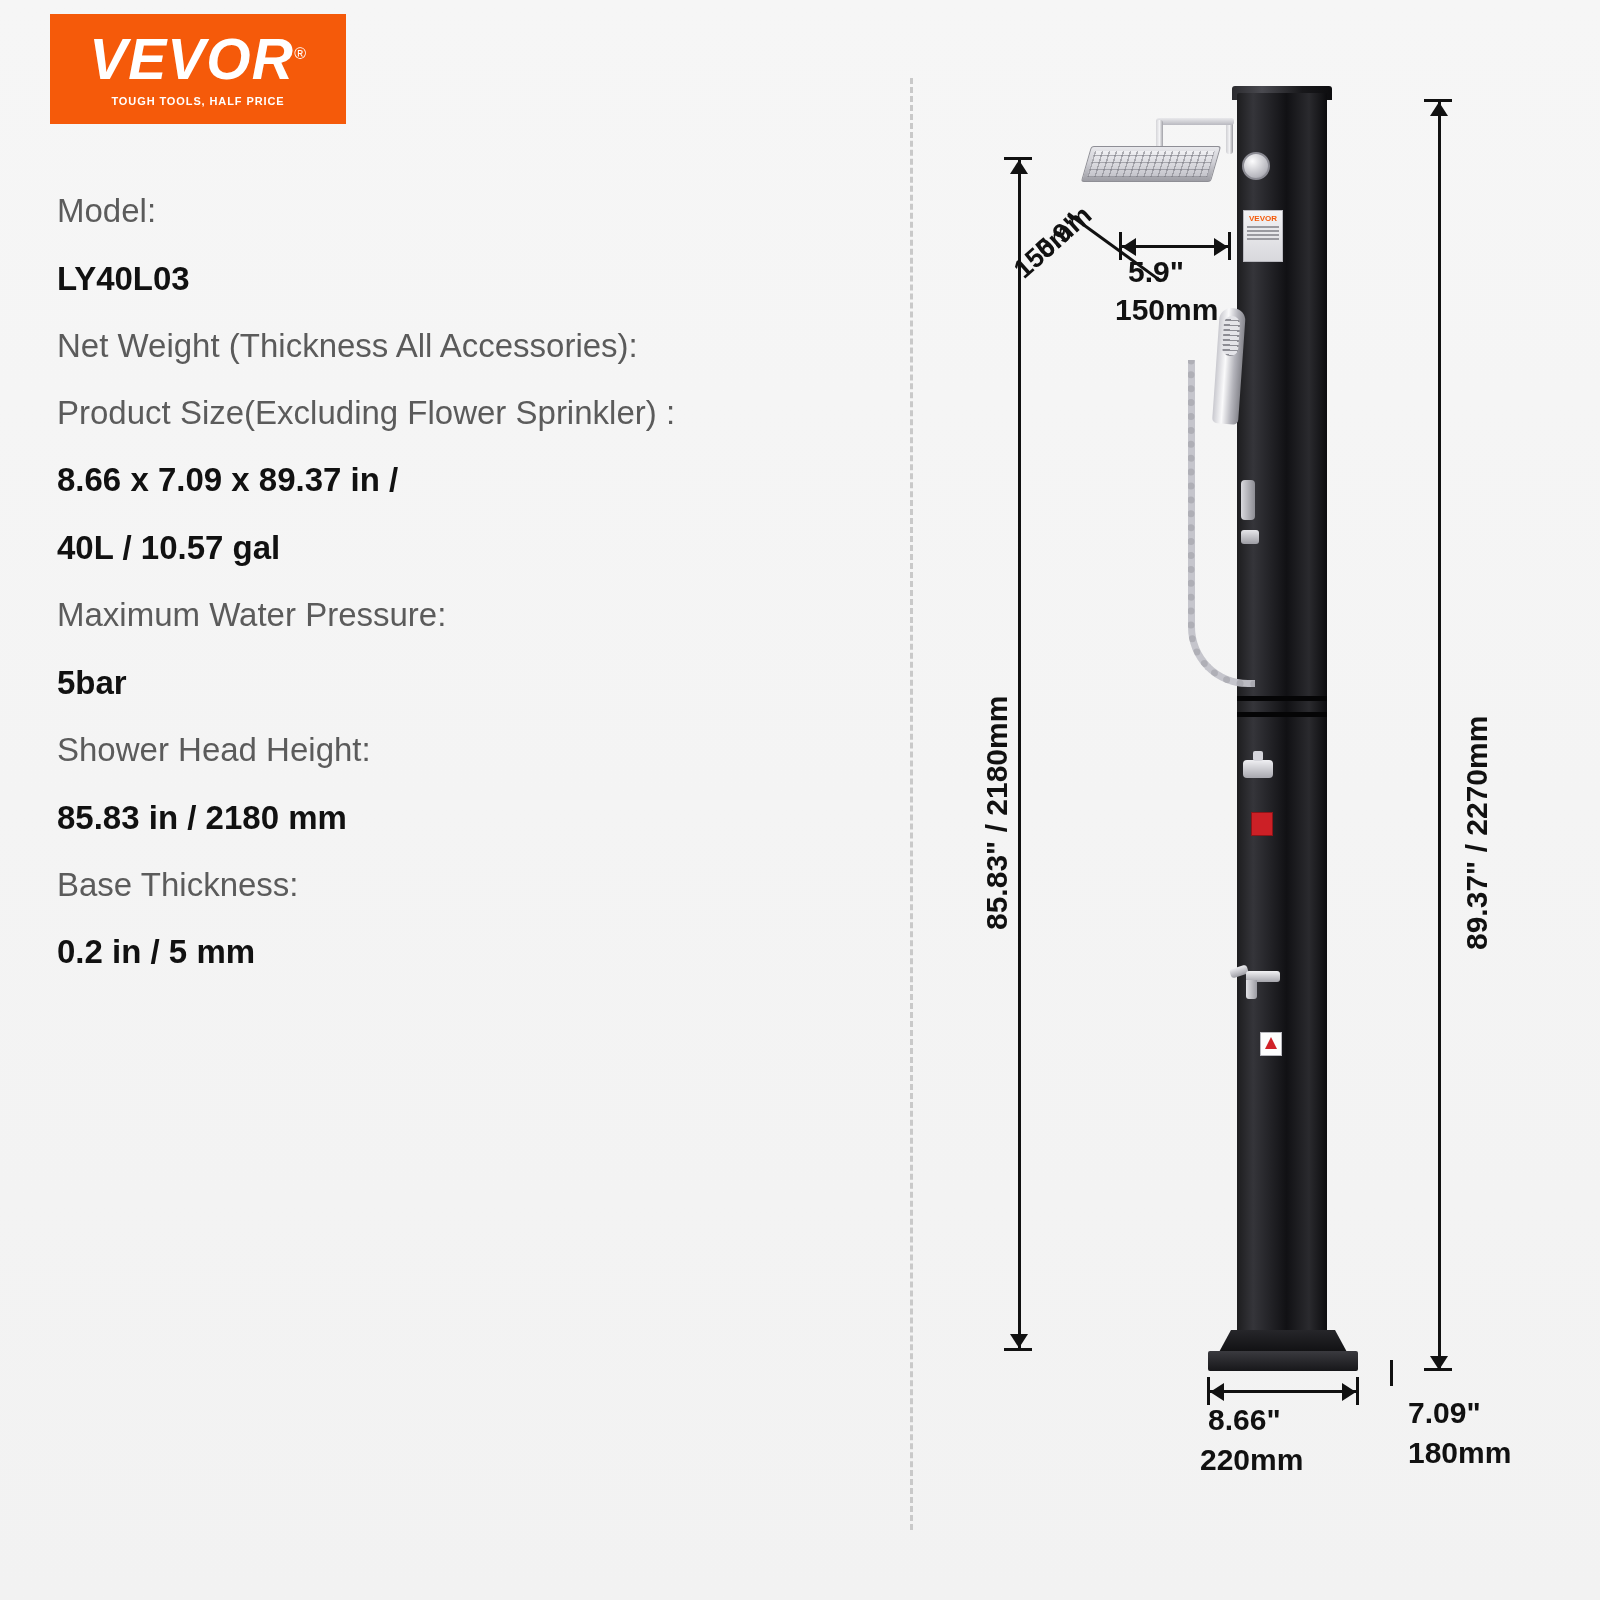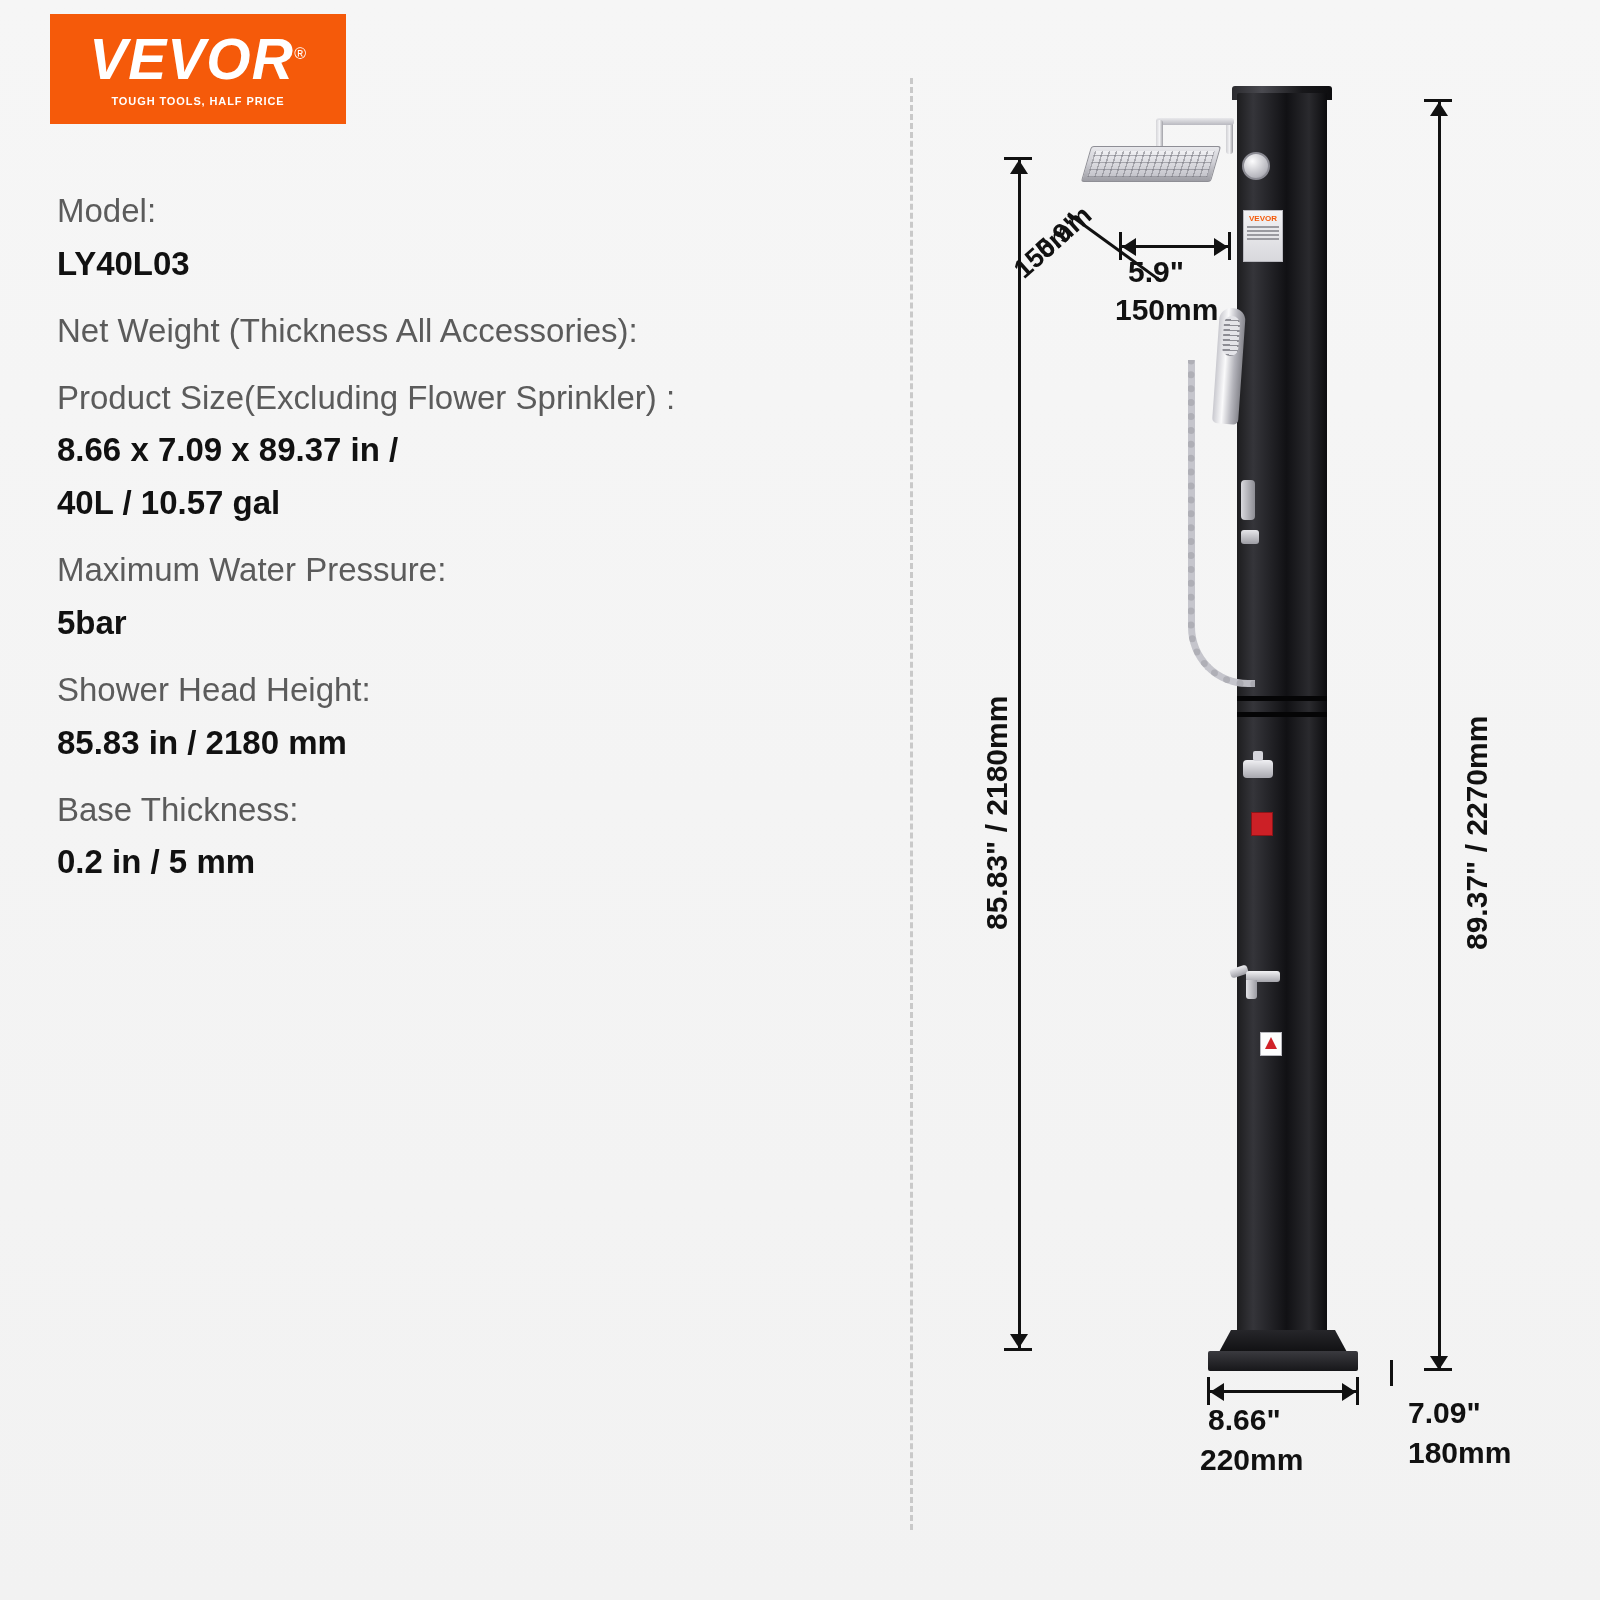--- a/index.html
+++ b/index.html
@@ -70,21 +70,21 @@
     font-weight: normal;
     line-height: 1.42;
     margin-top: 20px;
     white-space: nowrap;
   }
   .spec-value {
     font-size: 33px;
     color: #111111;
     font-weight: bold;
     line-height: 1.42;
-    margin-top: 6px;
+    margin-top: 21px;
     white-space: nowrap;
   }
   .spec-group:first-child .spec-label { margin-top: 0; }
 
   
   .divider {
     position: absolute;
     left: 910px;
     top: 78px;
     height: 1452px;

